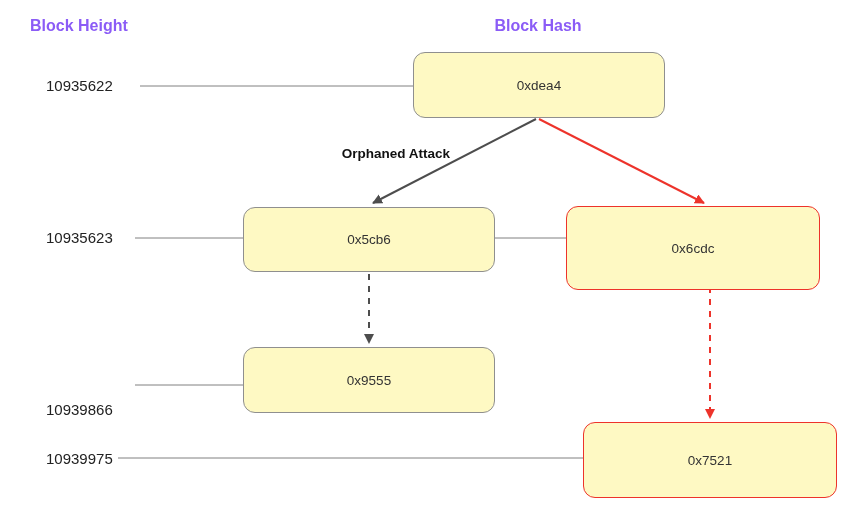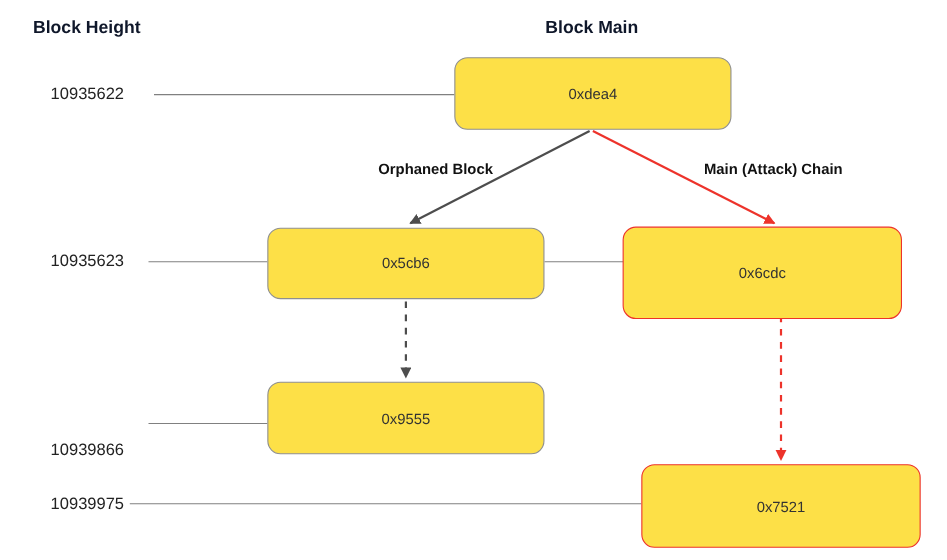--- a/index.html
+++ b/index.html
@@ -5,37 +5,37 @@
   html,body{margin:0;padding:0;background:#ffffff;}
   #canvas{
     position:relative;
     width:861px;height:509px;
     background:#ffffff;
     font-family:"Liberation Sans","DejaVu Sans",sans-serif;
     overflow:hidden;
   }
   .col-title{
     position:absolute;
-    font-size:16px;font-weight:bold;color:#0f172a;
+    font-size:16px;font-weight:bold;color:#8b5cf6;
     white-space:nowrap;
   }
   #title-height{left:30px;top:17px;}
   #title-hash{left:538px;top:17px;transform:translateX(-50%);}
   .height-label{
     position:absolute;left:46px;width:78px;
     font-size:15px;color:#222222;
     white-space:nowrap;text-align:left;
   }
   #height-0{top:77px;}
   #height-1{top:229px;}
   #height-2{top:376px;margin-top:25px;}
   #height-3{top:450px;}
   .node{
     position:absolute;
-    background:#fde047;
+    background:#fef9c3;
     border:1px solid #8f8f8f;
     border-radius:12px;
     display:flex;align-items:center;justify-content:center;
     font-size:13.5px;color:#333333;
     box-sizing:border-box;
   }
   .node.attack{border:1.5px solid #ed332b;}
   #node-dea4{left:413px;top:52px;width:252px;height:66px;}
   #node-5cb6{left:243px;top:207px;width:252px;height:65px;}
   #node-6cdc{left:566px;top:206px;width:254px;height:84px;}
@@ -73,21 +73,21 @@
     <line x1="495" y1="238" x2="583" y2="238" stroke="#808080" stroke-width="1"></line>
 
     <line x1="536" y1="119" x2="373" y2="203" stroke="#4d4d4d" stroke-width="2" marker-end="url(#arrow-gray)"></line>
     <line x1="539" y1="119" x2="704" y2="203" stroke="#ed332b" stroke-width="2" marker-end="url(#arrow-red)"></line>
 
     <line x1="369" y1="274" x2="369" y2="343" stroke="#4d4d4d" stroke-width="2" stroke-dasharray="6 6" marker-end="url(#arrow-gray)"></line>
     <line x1="710" y1="275" x2="710" y2="418" stroke="#ed332b" stroke-width="2" stroke-dasharray="6 6" marker-end="url(#arrow-red)"></line>
   </svg>
 
   <div class="col-title" id="title-height">Block Height</div>
-  <div class="col-title" id="title-hash">Block Main</div>
+  <div class="col-title" id="title-hash">Block Hash</div>
 
   <div class="height-label" id="height-0">10935622</div>
   <div class="height-label" id="height-1">10935623</div>
   <div class="height-label" id="height-2">10939866</div>
   <div class="height-label" id="height-3">10939975</div>
 
   <div class="node" id="node-dea4">
     <span>0xdea4</span>
   </div>
   <div class="node" id="node-5cb6">
@@ -96,16 +96,15 @@
   <div class="node attack" id="node-6cdc">
     <span>0x6cdc</span>
   </div>
   <div class="node" id="node-9555">
     <span>0x9555</span>
   </div>
   <div class="node attack" id="node-7521">
     <span>0x7521</span>
   </div>
 
-  <div class="edge-label" id="label-orphaned">Orphaned Block</div>
-  <div class="edge-label" id="label-attack">Main (Attack) Chain</div>
+  <div class="edge-label" id="label-orphaned">Orphaned Attack</div>
 
 </div>
 
 </body></html>

